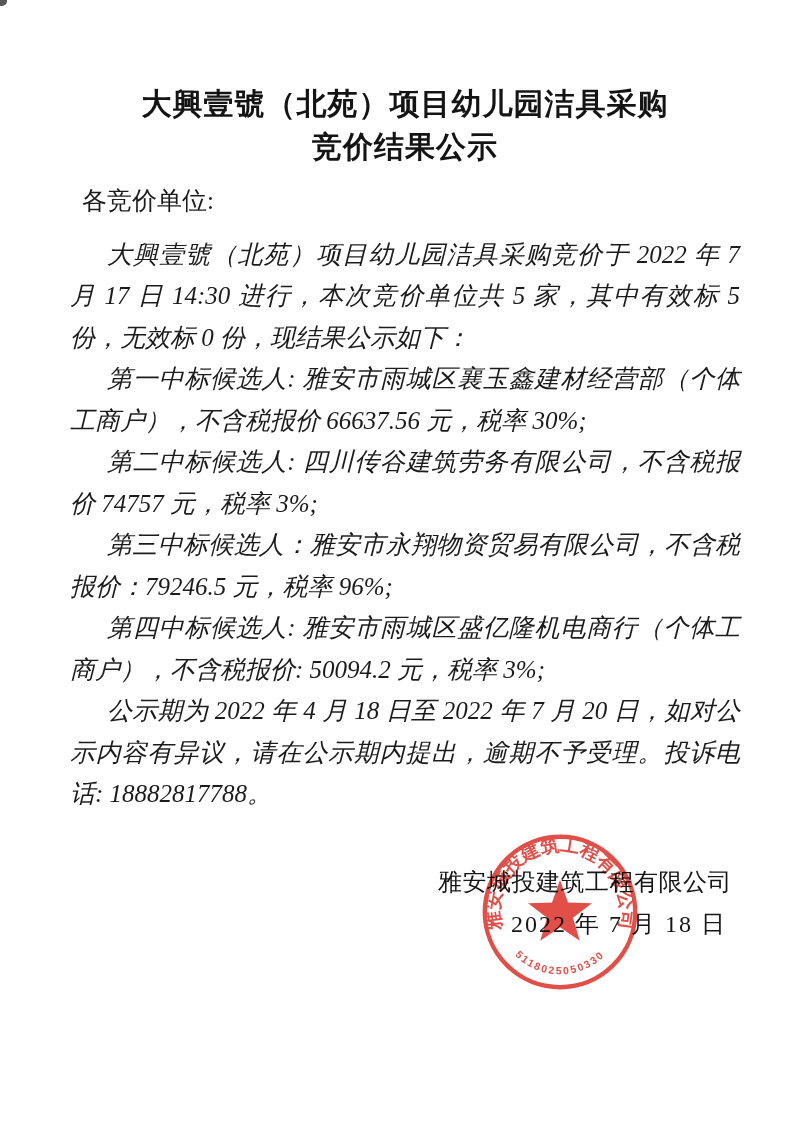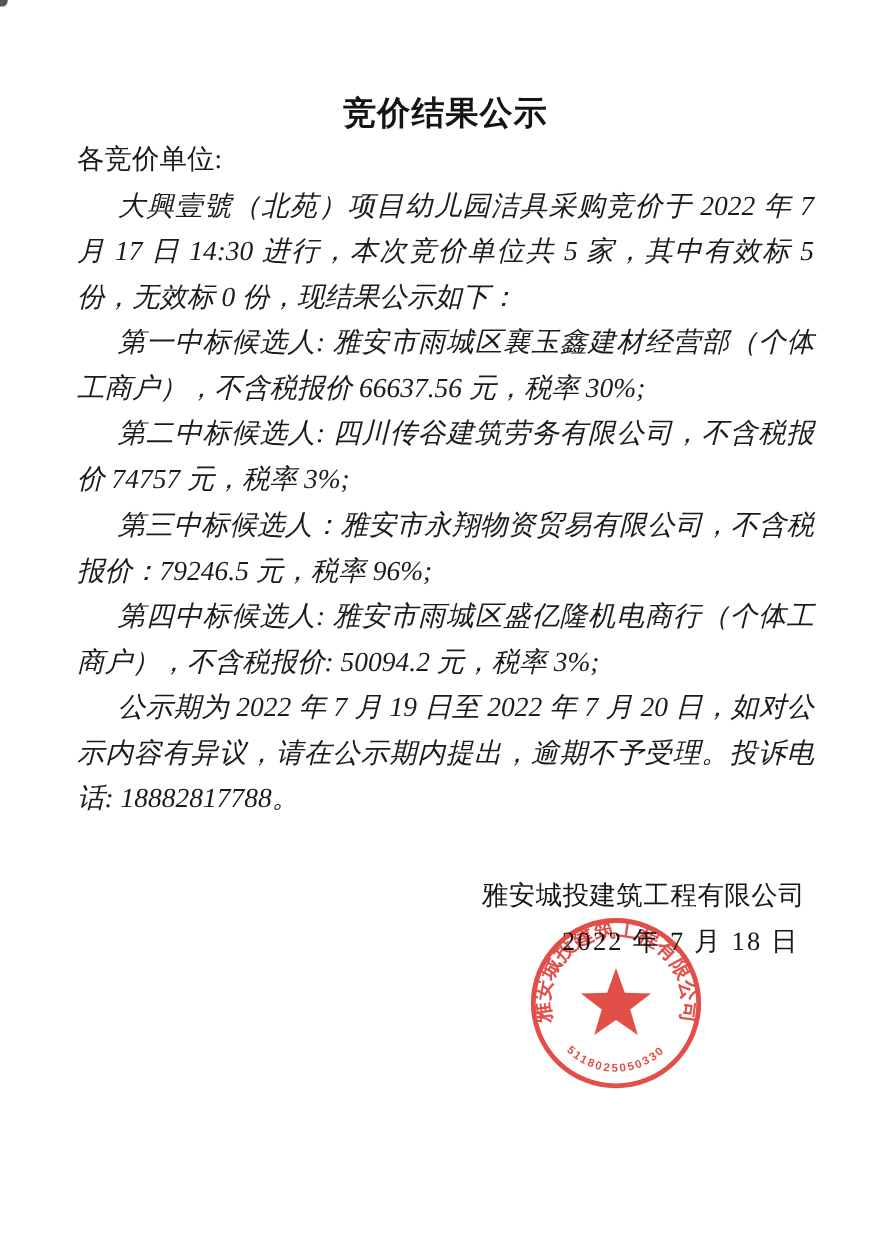--- a/index.html
+++ b/index.html
@@ -39,21 +39,21 @@
     line-height: 43px;
     letter-spacing: 1px;
     color: #141414;
   }
   main {
     font-size: 25px;
     line-height: 41.5px;
     text-align: justify;
   }
   .salutation {
-    margin: 0;
+    margin: 12px;
   }
   .para {
     margin: 0;
     text-indent: 37px;
     font-style: italic;
   }
   .signature {
     margin-top: 46px;
     text-align: right;
     font-size: 24px;
@@ -84,31 +84,32 @@
   }
 </style>
 </head>
 <body>
 
 <div class="page">
 
   <div class="scan-artifact"></div>
 
   <header>
+    <div class="title-line">大興壹號（北苑）项目幼儿园洁具采购</div>
     <div class="title-line">竞价结果公示</div>
   </header>
 
   <main>
     <p class="salutation">各竞价单位:</p>
     <p class="para">大興壹號（北苑）项目幼儿园洁具采购竞价于 2022 年 7 月 17 日 14:30 进行，本次竞价单位共 5 家，其中有效标 5 份，无效标 0 份，现结果公示如下：</p>
     <p class="para">第一中标候选人: 雅安市雨城区襄玉鑫建材经营部（个体工商户），不含税报价 66637.56 元，税率 30%;</p>
     <p class="para">第二中标候选人: 四川传谷建筑劳务有限公司，不含税报价 74757 元，税率 3%;</p>
     <p class="para">第三中标候选人：雅安市永翔物资贸易有限公司，不含税报价：79246.5 元，税率 96%;</p>
     <p class="para">第四中标候选人: 雅安市雨城区盛亿隆机电商行（个体工商户），不含税报价: 50094.2 元，税率 3%;</p>
-    <p class="para">公示期为 2022 年 7 月 19 日至 2022 年 7 月 20 日，如对公示内容有异议，请在公示期内提出，逾期不予受理。投诉电话: 18882817788。</p>
+    <p class="para">公示期为 2022 年 4 月 18 日至 2022 年 7 月 20 日，如对公示内容有异议，请在公示期内提出，逾期不予受理。投诉电话: 18882817788。</p>
   </main>
 
   <div class="signature">
     <div class="sig-company">雅安城投建筑工程有限公司</div>
     <div class="sig-date">2022 年 7 月 18 日</div>
   </div>
 
   <svg class="seal" viewBox="0 0 200 200" aria-hidden="true">
     <defs>
       <path id="sealArcTop" d="M 28.6,126 A 76,76 0 1 1 171.4,126" fill="none"></path>

